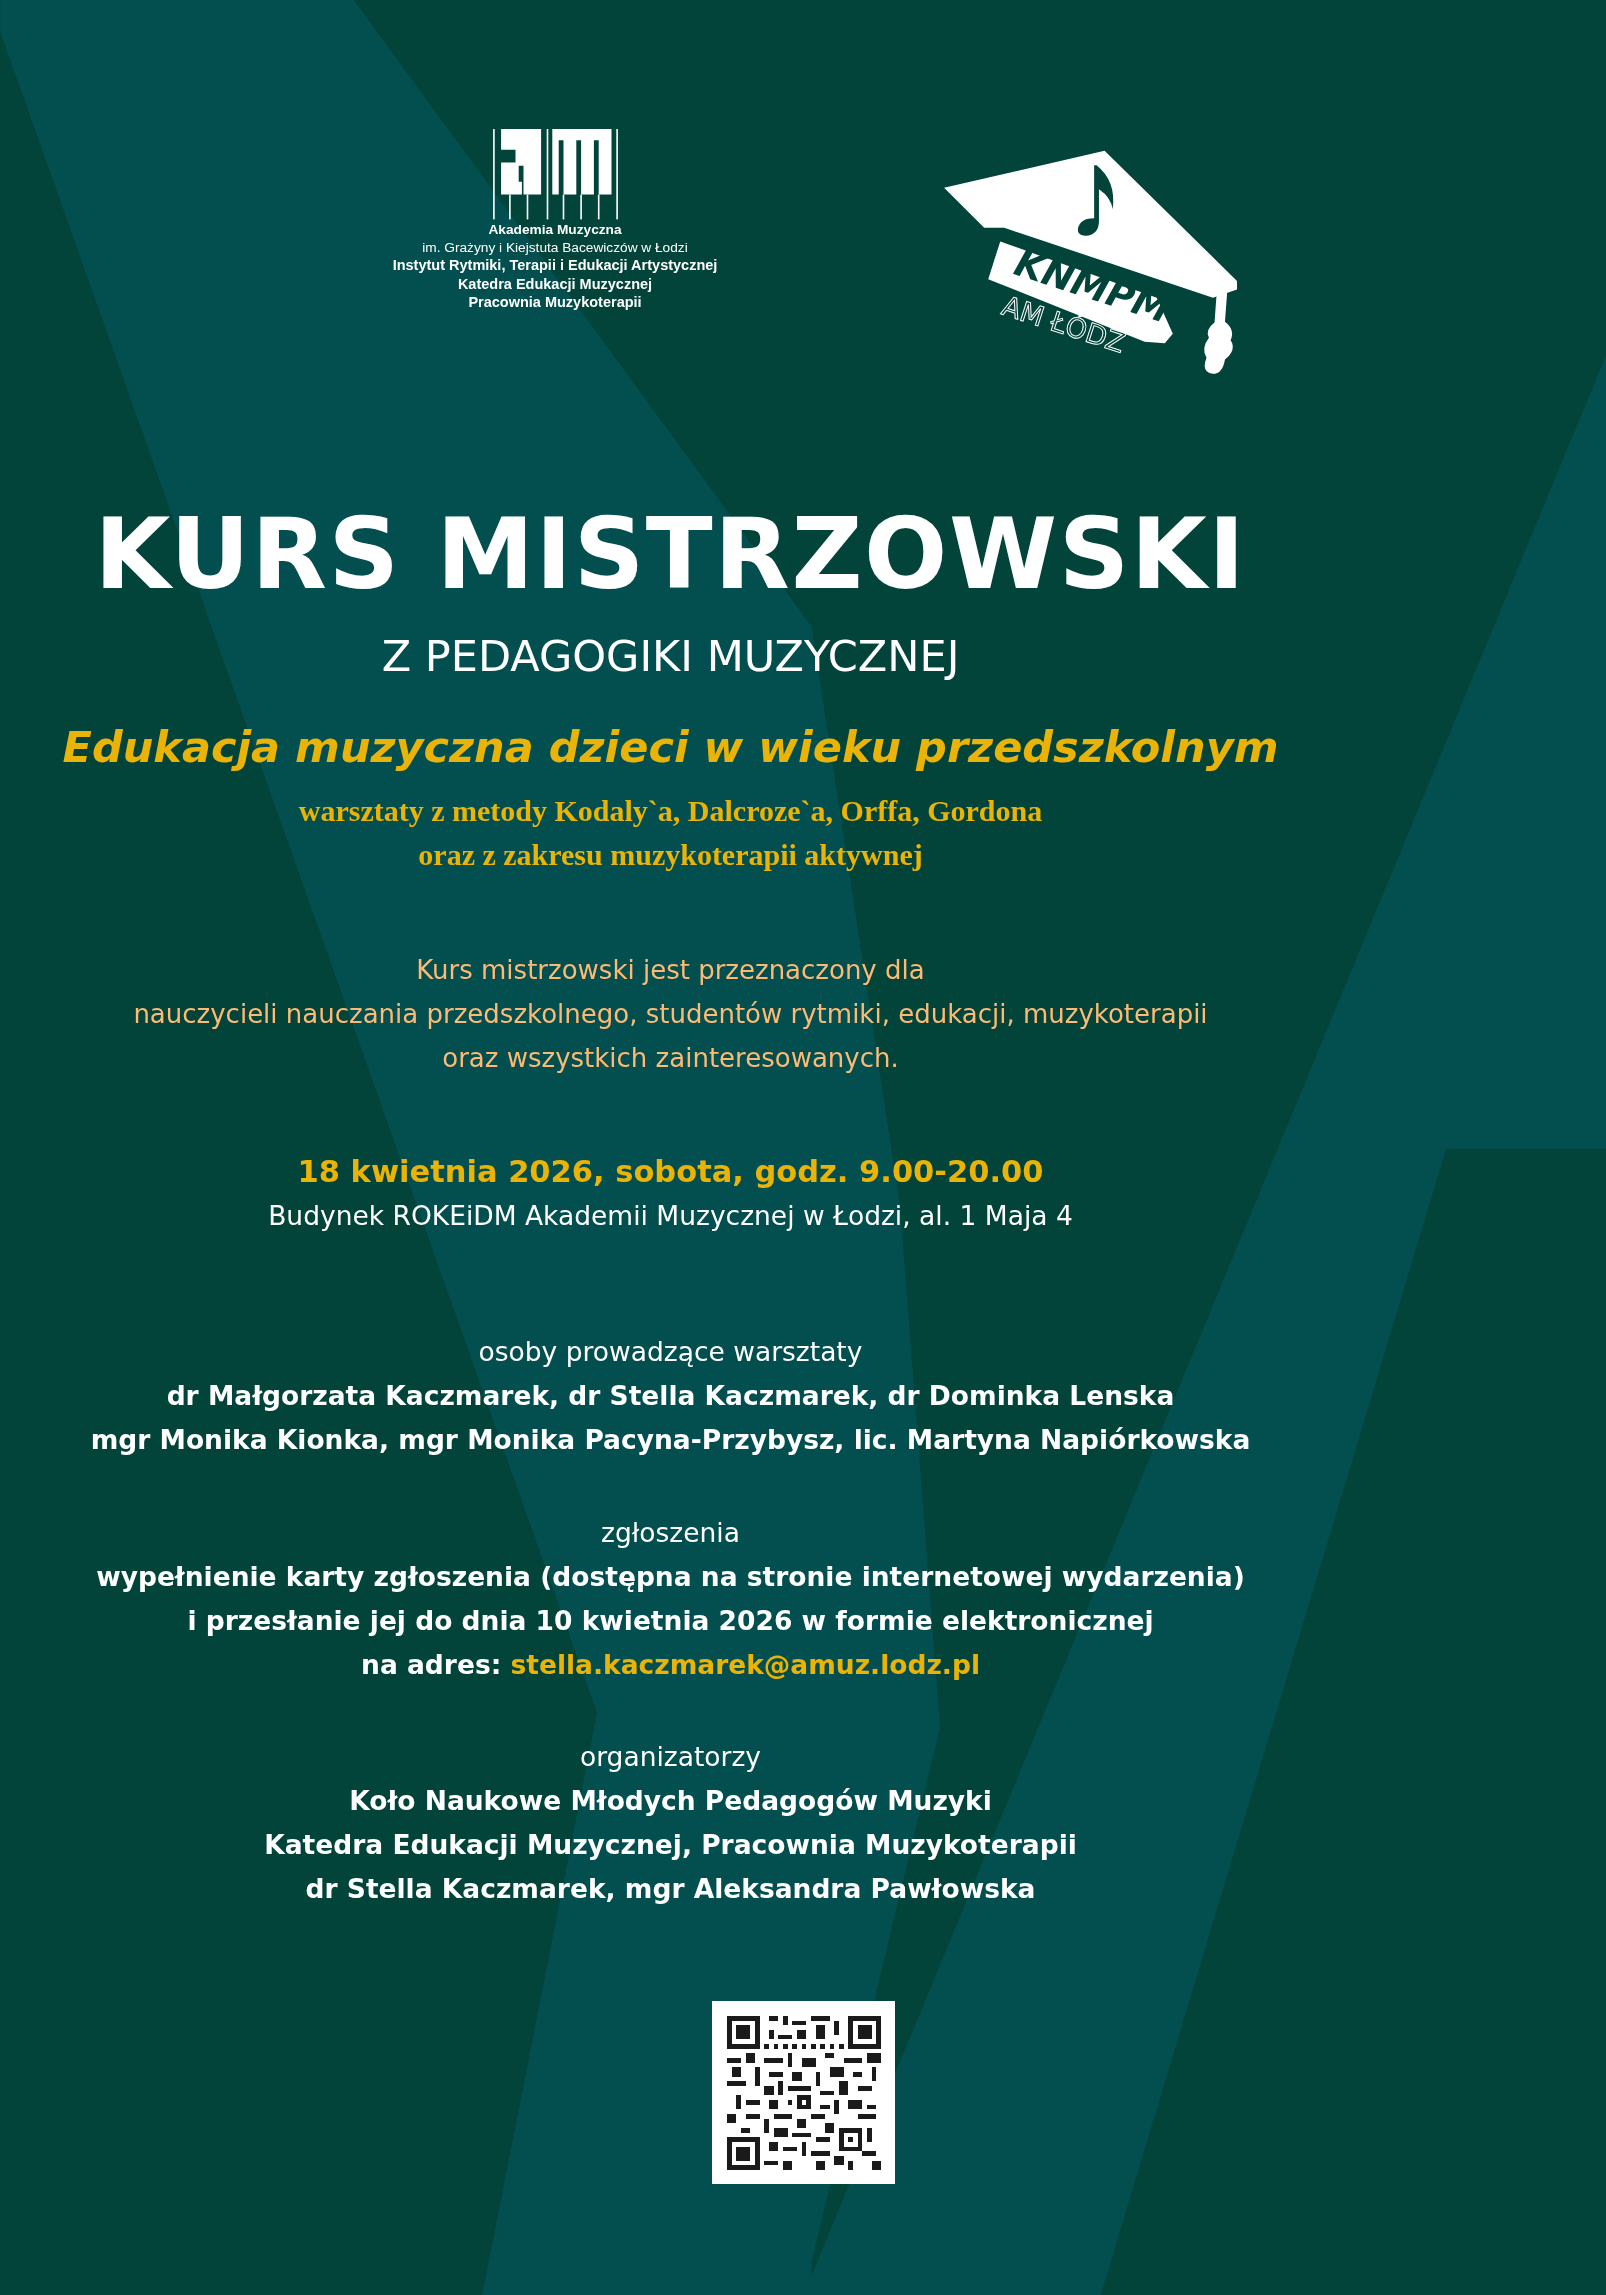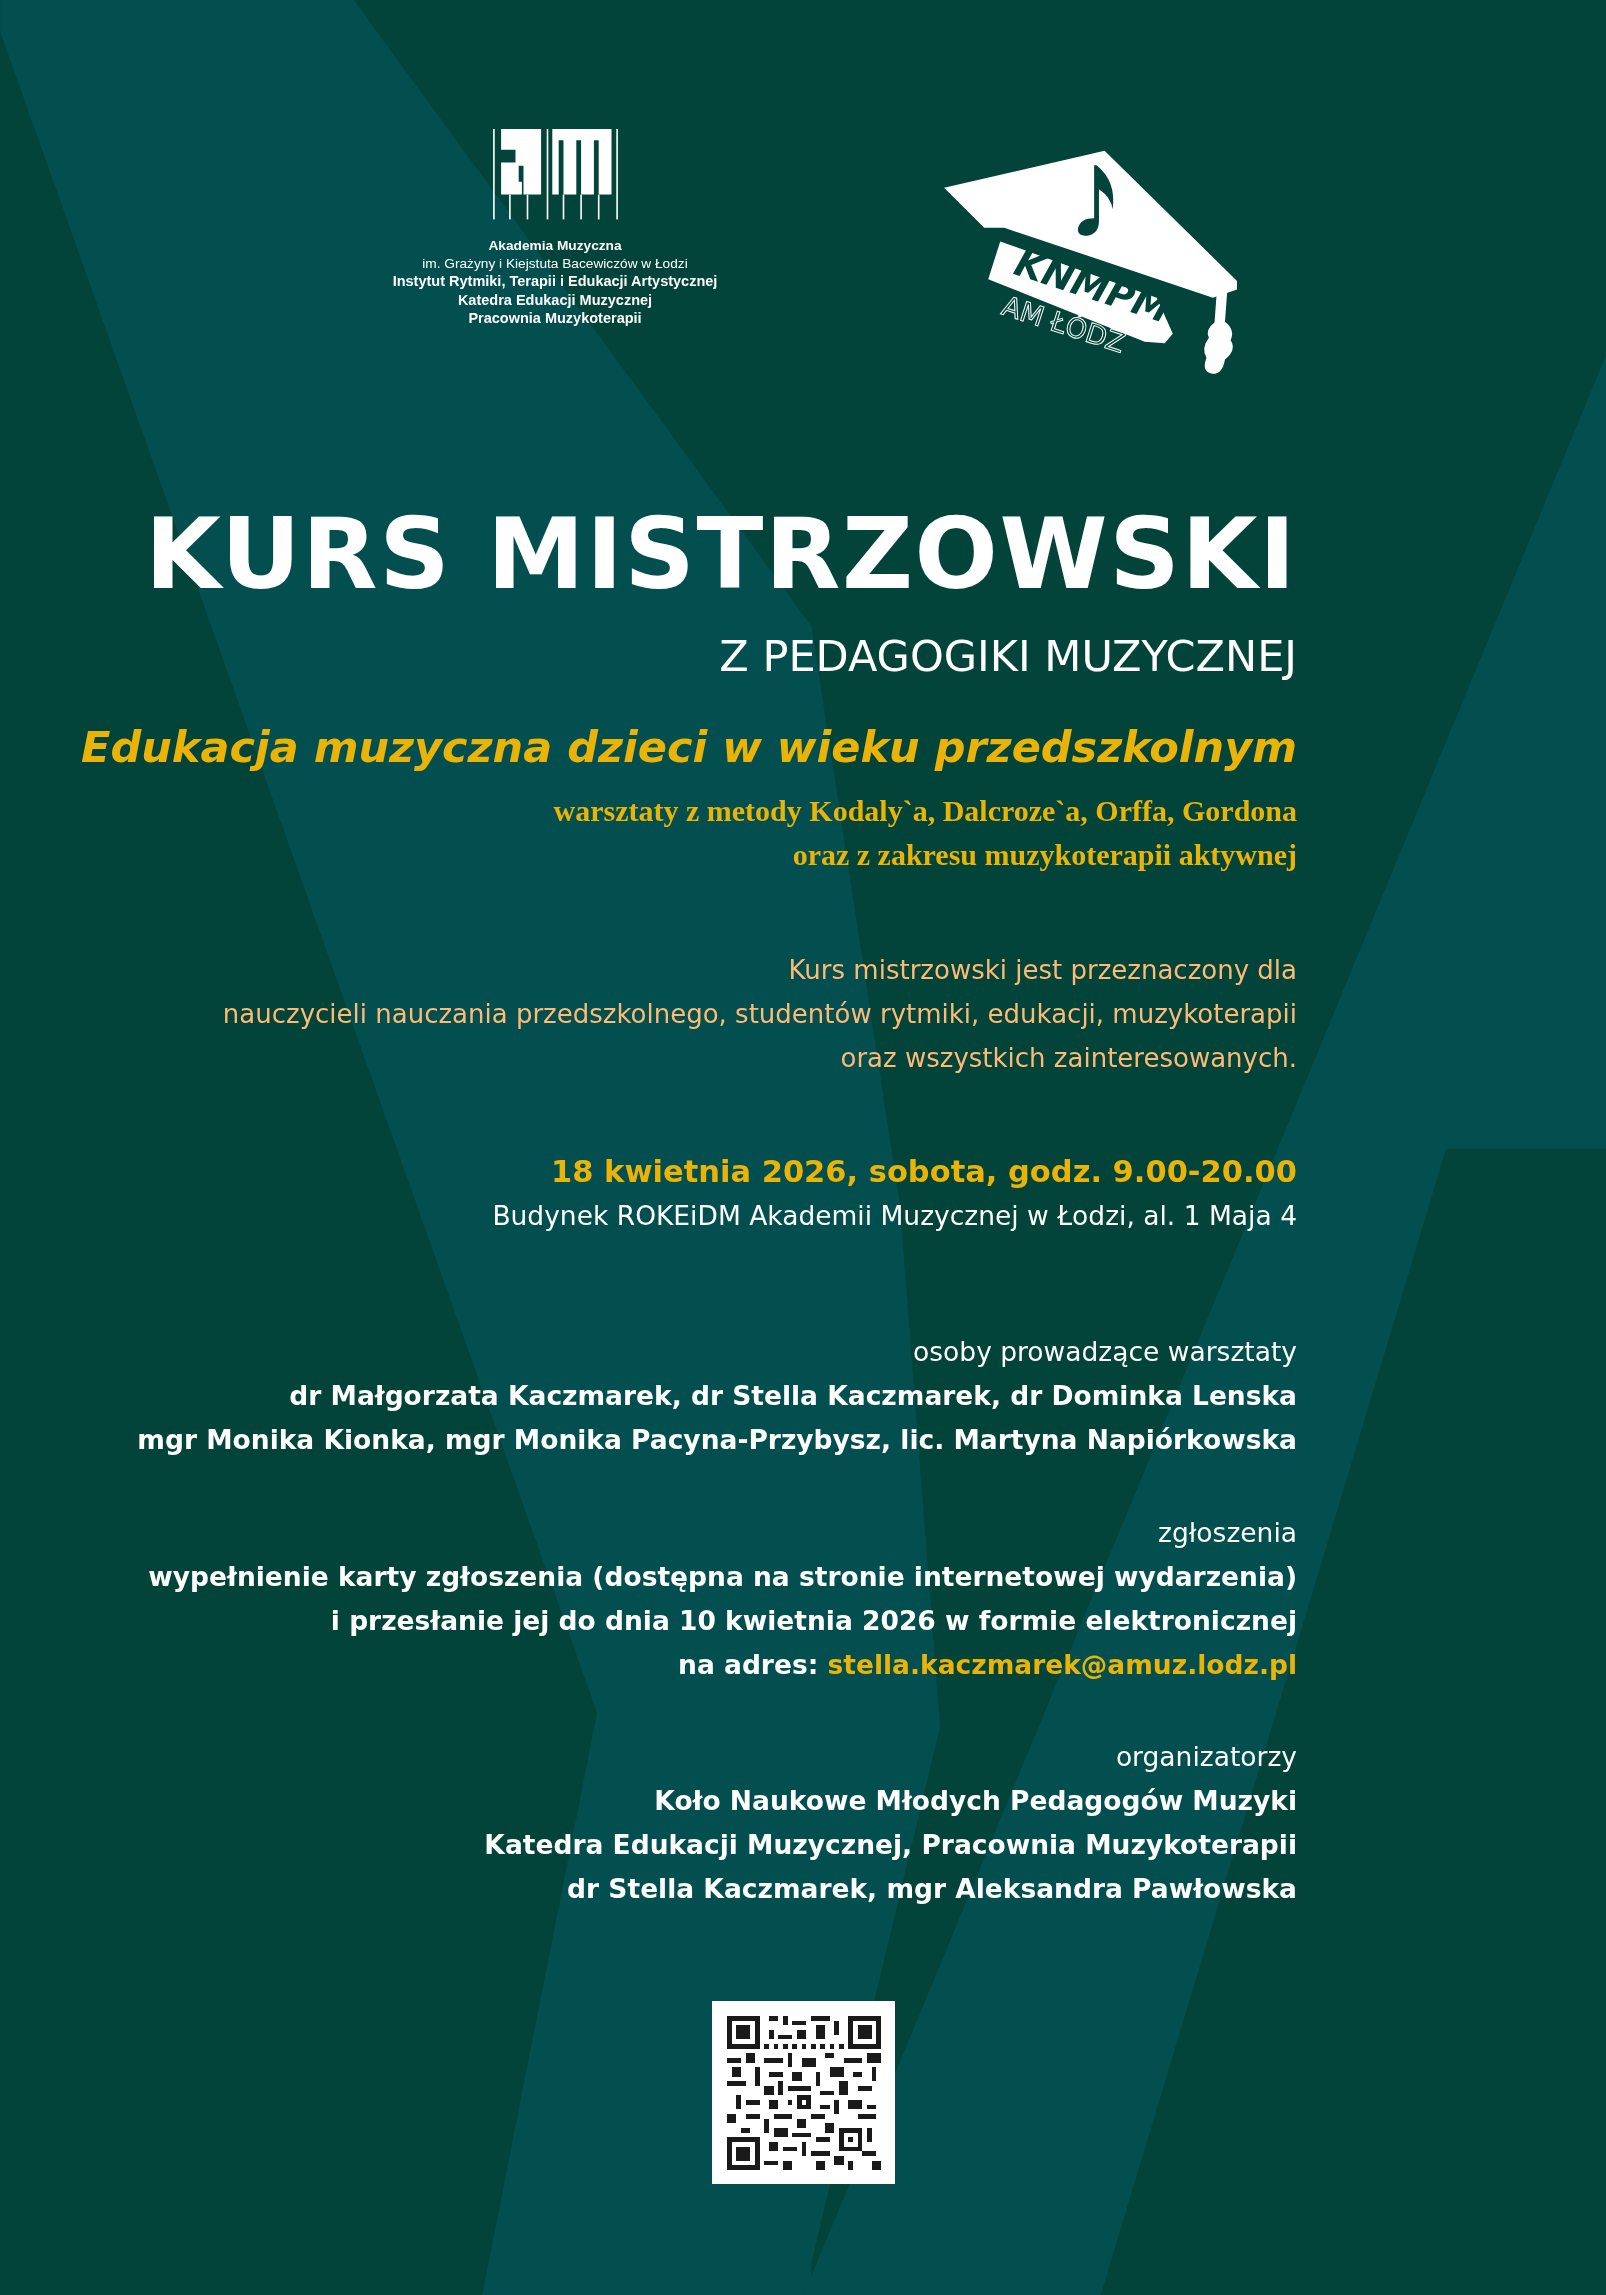--- a/index.html
+++ b/index.html
@@ -9,29 +9,29 @@
       background: #03443a;
       font-family: "Liberation Sans", "DejaVu Sans", sans-serif;
       color: #ffffff;
     }
     .bg { position: absolute; left: 0; top: 0; width: 1607px; height: 2295px; z-index: 0; }
     .content { position: absolute; left: 0; top: 0; width: 1607px; height: 2295px; z-index: 1; }
 
     
     .am-logo { position: absolute; left: 378px; top: 129px; width: 354px; text-align: center; }
     .am-logo svg { display: block; margin: 0 auto; }
-    .am-name { font-weight: bold; font-size: 13.7px; margin-top: 16px; line-height: 17.7px; }
+    .am-name { font-weight: bold; font-size: 13.7px; line-height: 17.7px; }
     .am-sub { font-size: 13.7px; line-height: 17.7px; }
     .am-dept { font-weight: bold; font-size: 14.5px; line-height: 18.5px; }
     .am-dept-block { margin-top: 0; }
 
     .knmpm-logo { position: absolute; left: 924px; top: 133px; width: 313px; height: 249px; }
 
     
-    .center { position: absolute; left: 0; width: 1297px; text-align: right; }
+    .center { position: absolute; left: 0; width: 1297px; text-align: center; padding-left: 22px; }
     .title-main {
       top: 498px; font-family: "DejaVu Sans", sans-serif; font-weight: bold;
       font-size: 98px; letter-spacing: 1.6px; line-height: 112px;
     }
     .title-sub { top: 631px; font-size: 43px; line-height: 51px; font-family: "DejaVu Sans", sans-serif; }
     .orange { color: #eab308; }
     .subtitle-orange {
       top: 719px; font-size: 43px; font-weight: bold; font-style: italic;
       font-family: "DejaVu Sans", sans-serif; line-height: 56px;
     }

